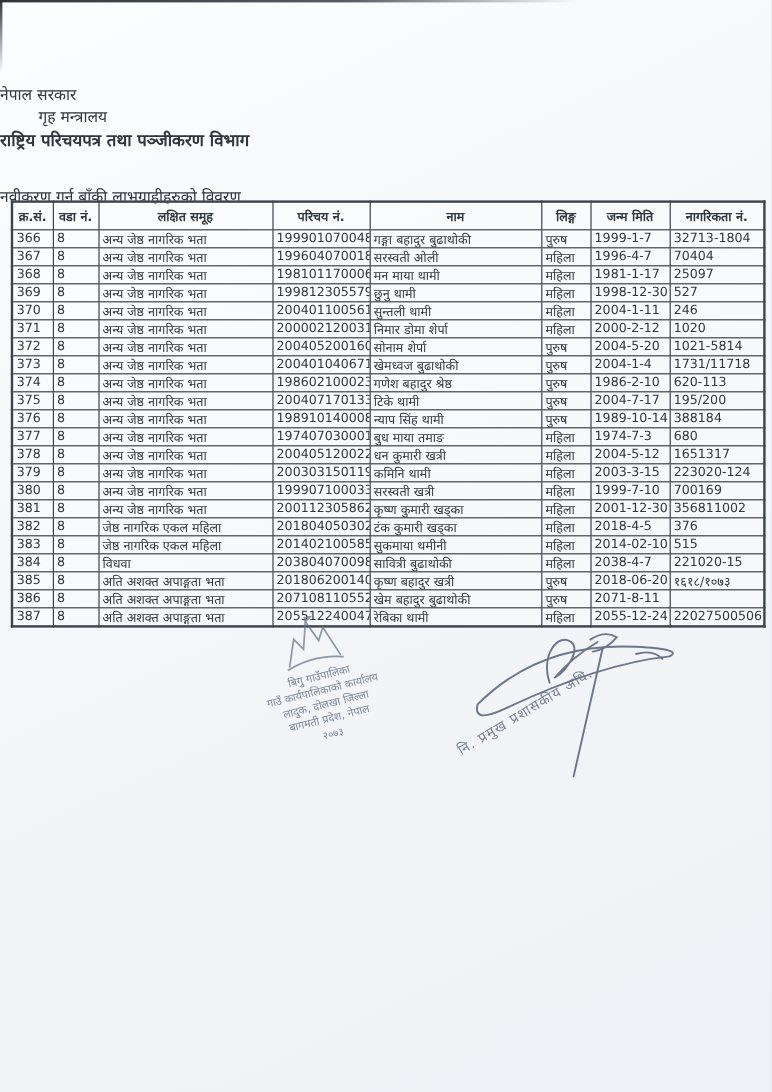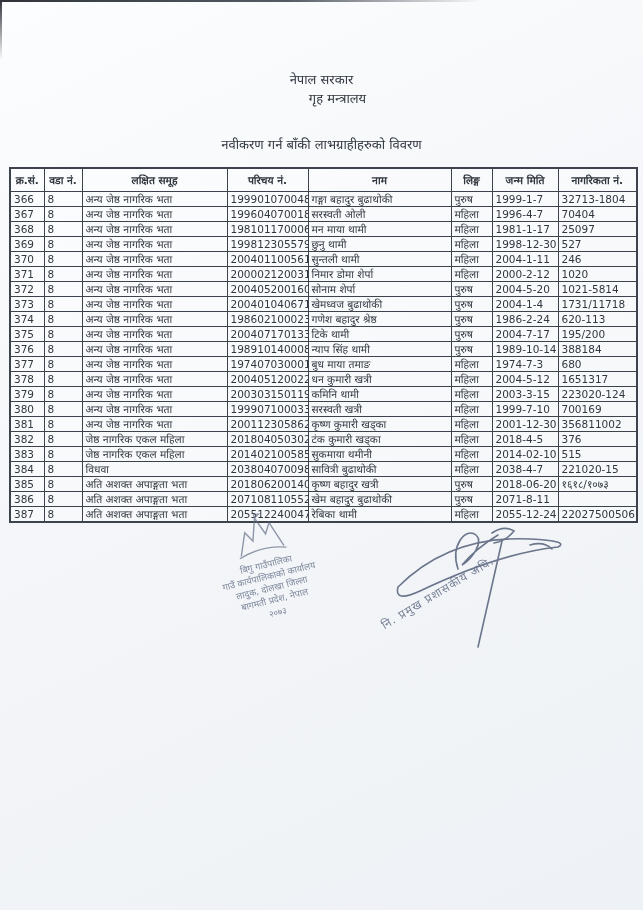--- a/index.html
+++ b/index.html
@@ -22,21 +22,21 @@
   }
   .scan-edge-top{
     position:absolute;top:0;left:0;width:75%;height:2px;
     background:linear-gradient(90deg,#30343a 0%,#565c64 60%,rgba(120,126,134,0) 100%);
   }
   .scan-edge-left{
     position:absolute;top:0;left:0;width:2px;height:60px;
     background:linear-gradient(180deg,#30343a 0%,rgba(120,126,134,0) 100%);
   }
   .doc-header{
-    position:absolute;top:70px;left:0;width:643px;text-align:center;
+    position:absolute;top:70px;left:0;width:643px;
   }
   .doc-header .h1{font-size:13px;line-height:19px;}
   .doc-header .h2{font-size:13px;line-height:19px;padding-left:32px;}
   .doc-header .h3{font-size:14px;line-height:20px;font-weight:bold;}
   .doc-header .subtitle{font-size:13px;line-height:18px;margin-top:28px;}
   table{
     position:absolute;left:9px;top:167px;width:627px;
     border-collapse:collapse;table-layout:fixed;
     background:rgba(255,255,255,0.35);
   }
@@ -77,20 +77,21 @@
 <body>
 
 <div class="page">
 
   <div class="scan-edge-top"></div>
   <div class="scan-edge-left"></div>
 
   <div class="doc-header">
     <div class="h1">नेपाल सरकार</div>
     <div class="h2">गृह मन्त्रालय</div>
+    <div class="h3">राष्ट्रिय परिचयपत्र तथा पञ्जीकरण विभाग</div>
     <div class="subtitle">नवीकरण गर्न बाँकी लाभग्राहीहरुको विवरण</div>
   </div>
 
   <table>
     <colgroup>
       <col class="c0">
         <col class="c1">
         <col class="c2">
         <col class="c3">
       <col class="c4">
@@ -191,21 +192,21 @@
           <td>2004-1-4</td>
           <td>1731/11718</td>
         </tr>
         <tr>
           <td>374</td>
           <td>8</td>
           <td>अन्य जेष्ठ नागरिक भता</td>
           <td>1986021000236</td>
           <td>गणेश बहादुर श्रेष्ठ</td>
           <td>पुरुष</td>
-          <td>1986-2-24</td>
+          <td>1986-2-10</td>
           <td>620-113</td>
         </tr>
         <tr>
           <td>375</td>
           <td>8</td>
           <td>अन्य जेष्ठ नागरिक भता</td>
           <td>2004071701338</td>
           <td>टिके थामी</td>
           <td>पुरुष</td>
           <td>2004-7-17</td>

